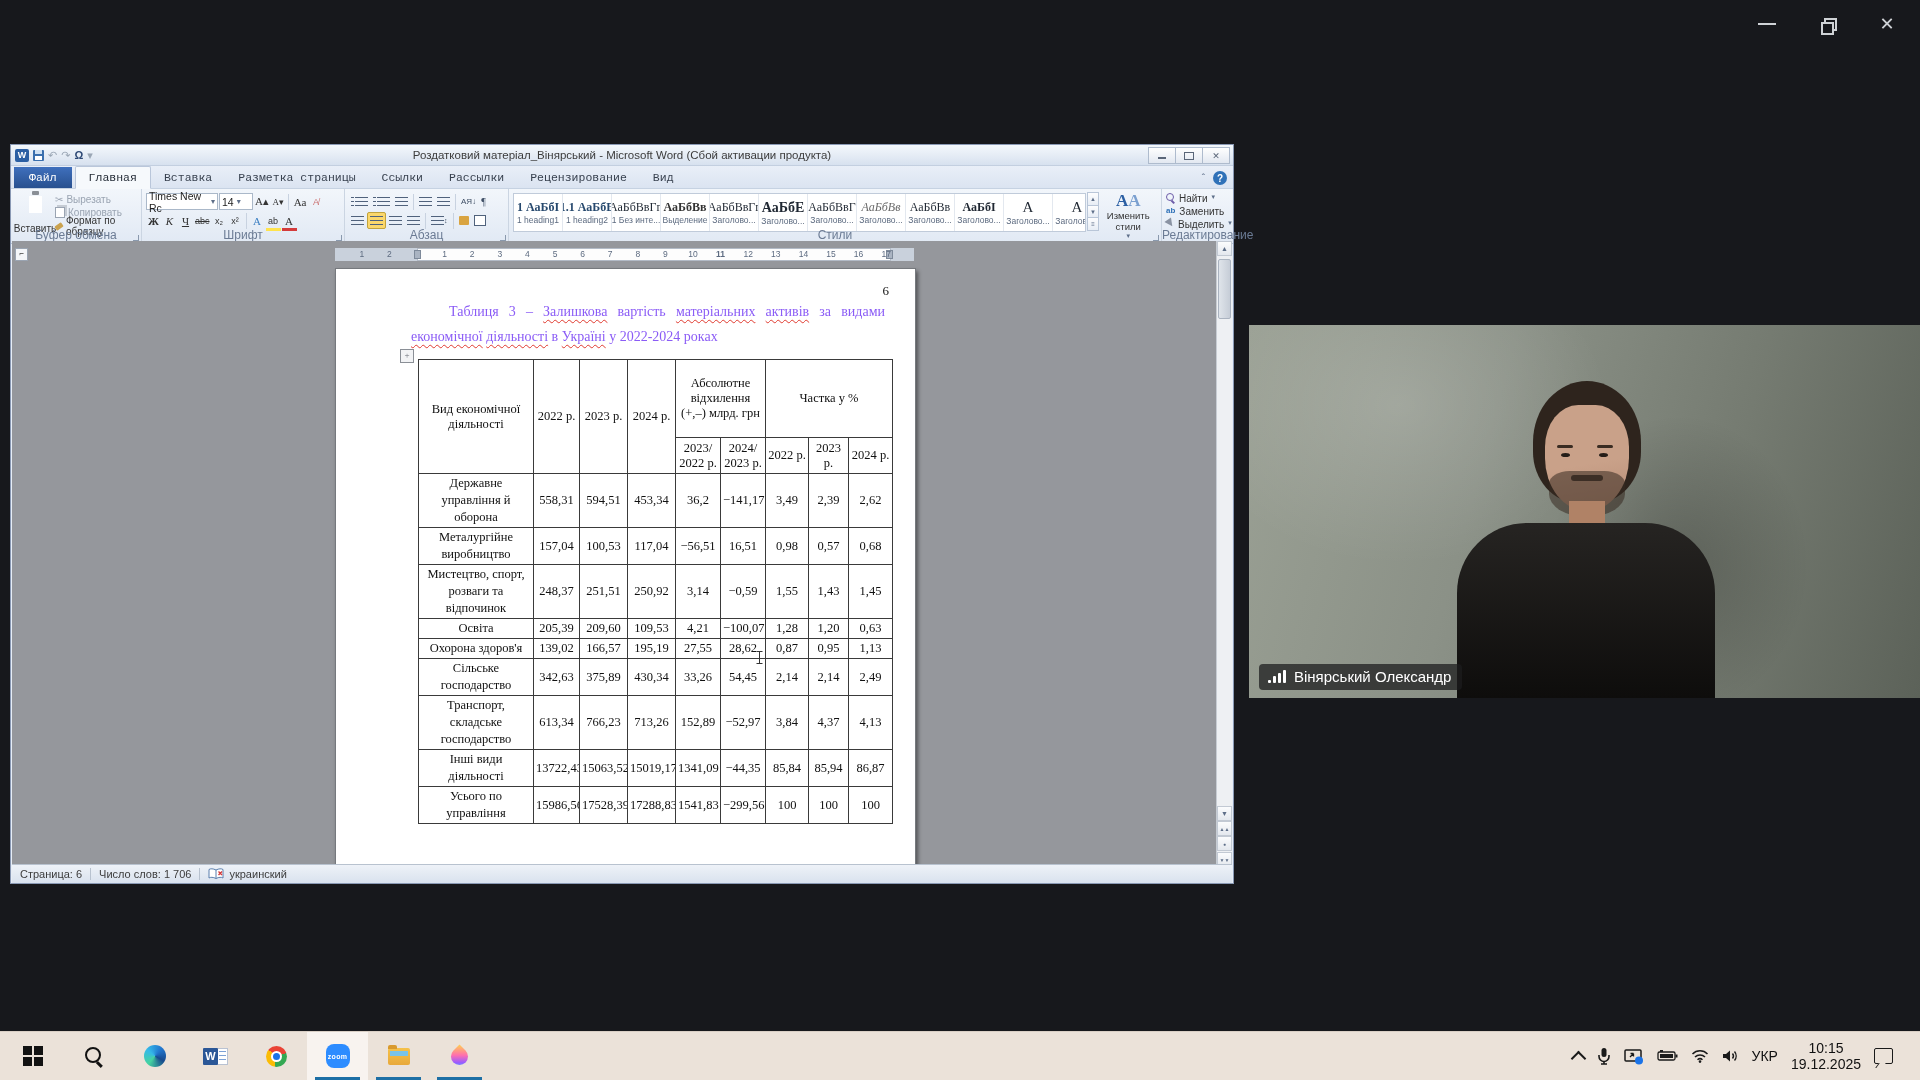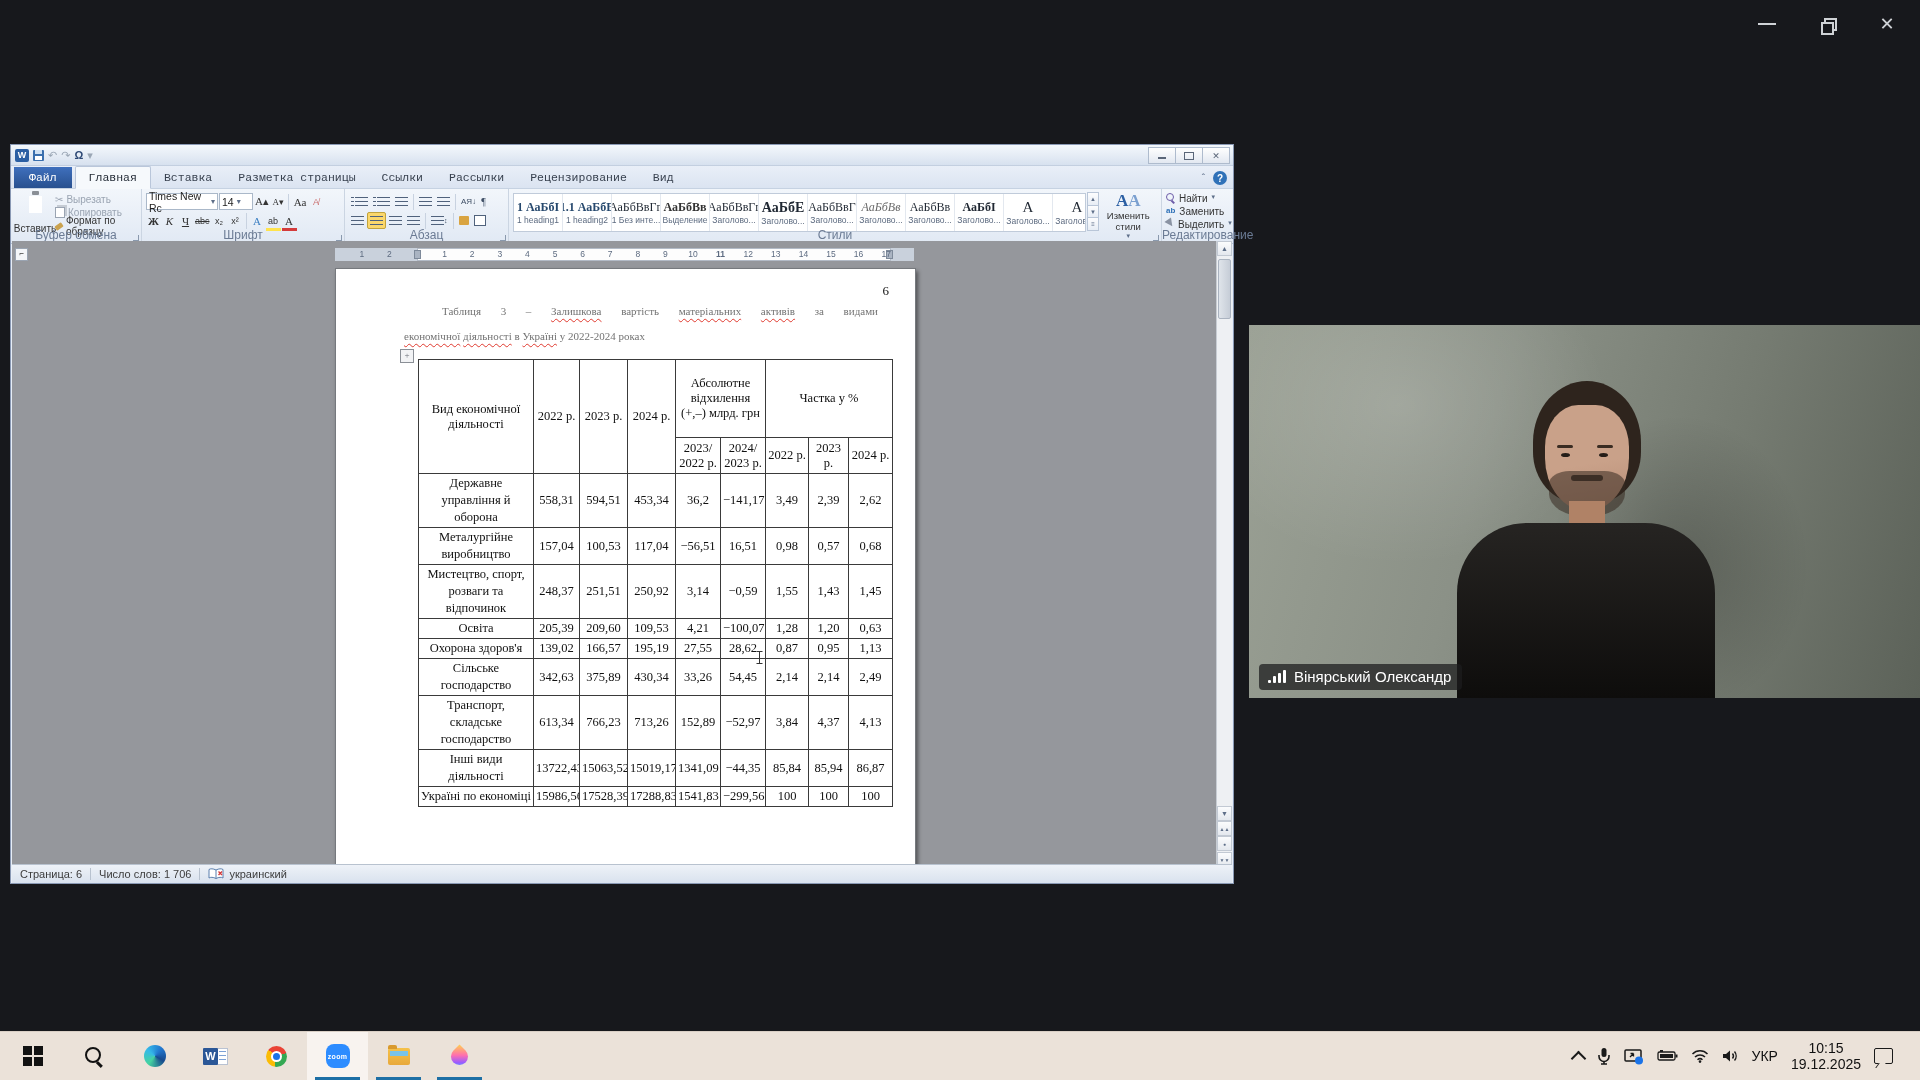--- a/index.html
+++ b/index.html
@@ -117,21 +117,21 @@
   .tabsel{position:absolute;left:3px;top:7px;width:13px;height:13px;background:#f4f6f9;
           border:1px solid #9aa4b2;box-sizing:border-box;color:#444;font-size:8px;line-height:10px;text-align:center;}
   .ruler{position:absolute;left:323px;top:7px;width:579px;height:13px;background:#c9d1dc;}
   .ruler .active{position:absolute;left:82px;width:474px;top:0;bottom:0;background:#fdfdfd;border:1px solid #b2bac6;box-sizing:border-box;}
   .rnum{position:absolute;top:1px;width:10px;margin-left:-5px;text-align:center;font-size:8.5px;color:#5d6b80;}
   .imark{position:absolute;top:2px;width:7px;height:9px;background:#aab4c2;border:1px solid #7e8a9a;box-sizing:border-box;}
   .page{position:absolute;left:323px;top:27px;width:579px;height:596px;background:#fff;
         border:1px solid #76797e;box-shadow:2px 3px 4px rgba(0,0,0,.45);
         font-family:"Liberation Serif",serif;color:#111;}
   .pagenum{position:absolute;top:14px;right:26px;font-size:13px;}
-  .doctitle{position:absolute;left:68px;top:30px;width:474px;font-size:11px;line-height:25px;color:#737373;}
+  .doctitle{position:absolute;left:75px;top:30px;width:474px;font-size:14px;line-height:25px;color:#8b5cf6;}
   .tline1{text-align:justify;text-align-last:justify;text-indent:38px;}
   .sp{text-decoration:underline;text-decoration-style:wavy;text-decoration-color:#e03a2f;
       text-decoration-thickness:1px;text-underline-offset:3px;text-decoration-skip-ink:none;}
   .thandle{position:absolute;left:64px;top:80px;width:12px;height:12px;border:1px solid #8a8f96;
            background:#f2f3f5;color:#6a7078;font-size:9px;line-height:10px;text-align:center;}
   table.doc{position:absolute;left:82px;top:90px;width:474px;border-collapse:collapse;
             font-size:12.5px;table-layout:fixed;}
   table.doc td,table.doc th{border:1px solid #3a3a3a;padding:1px 2px;text-align:center;
             vertical-align:middle;font-weight:normal;overflow:hidden;}
   table.doc{border:1.5px solid #222;}
@@ -247,20 +247,21 @@
         <span class="qat-ic grayg">
             <span>↷</span>
           </span>
         <span class="qat-ic omega">
             <span>Ω</span>
           </span>
         <span class="qat-ic grayg">
             <span>▾</span>
           </span>
       </div>
+      <div class="win-title">Роздатковий матеріал_Вінярський - Microsoft Word (Сбой активации продукта)</div>
       <div class="winbtns">
         <span class="winbtn">
             <span class="wb-min"></span>
           </span>
         <span class="winbtn">
             <span class="wb-max"></span>
           </span>
         <span class="winbtn">
             <span>✕</span>
           </span>
@@ -626,21 +627,21 @@
                 <td class="cval">13722,43</td>
                 <td class="cval">15063,52</td>
                 <td class="cval">15019,17</td>
                 <td class="cval">1341,09</td>
                 <td class="cval">−44,35</td>
                 <td class="cval">85,84</td>
                 <td class="cval">85,94</td>
                 <td class="cval">86,87</td>
               </tr>
               <tr>
-                <td class="cname">Україні по економіці</td>
+                <td class="cname">Усього по управління</td>
                 <td class="cval">15986,56</td>
                 <td class="cval">17528,39</td>
                 <td class="cval">17288,83</td>
                 <td class="cval">1541,83</td>
                 <td class="cval">−299,56</td>
                 <td class="cval">100</td>
                 <td class="cval">100</td>
                 <td class="cval">100</td>
               </tr>
             </tbody>

